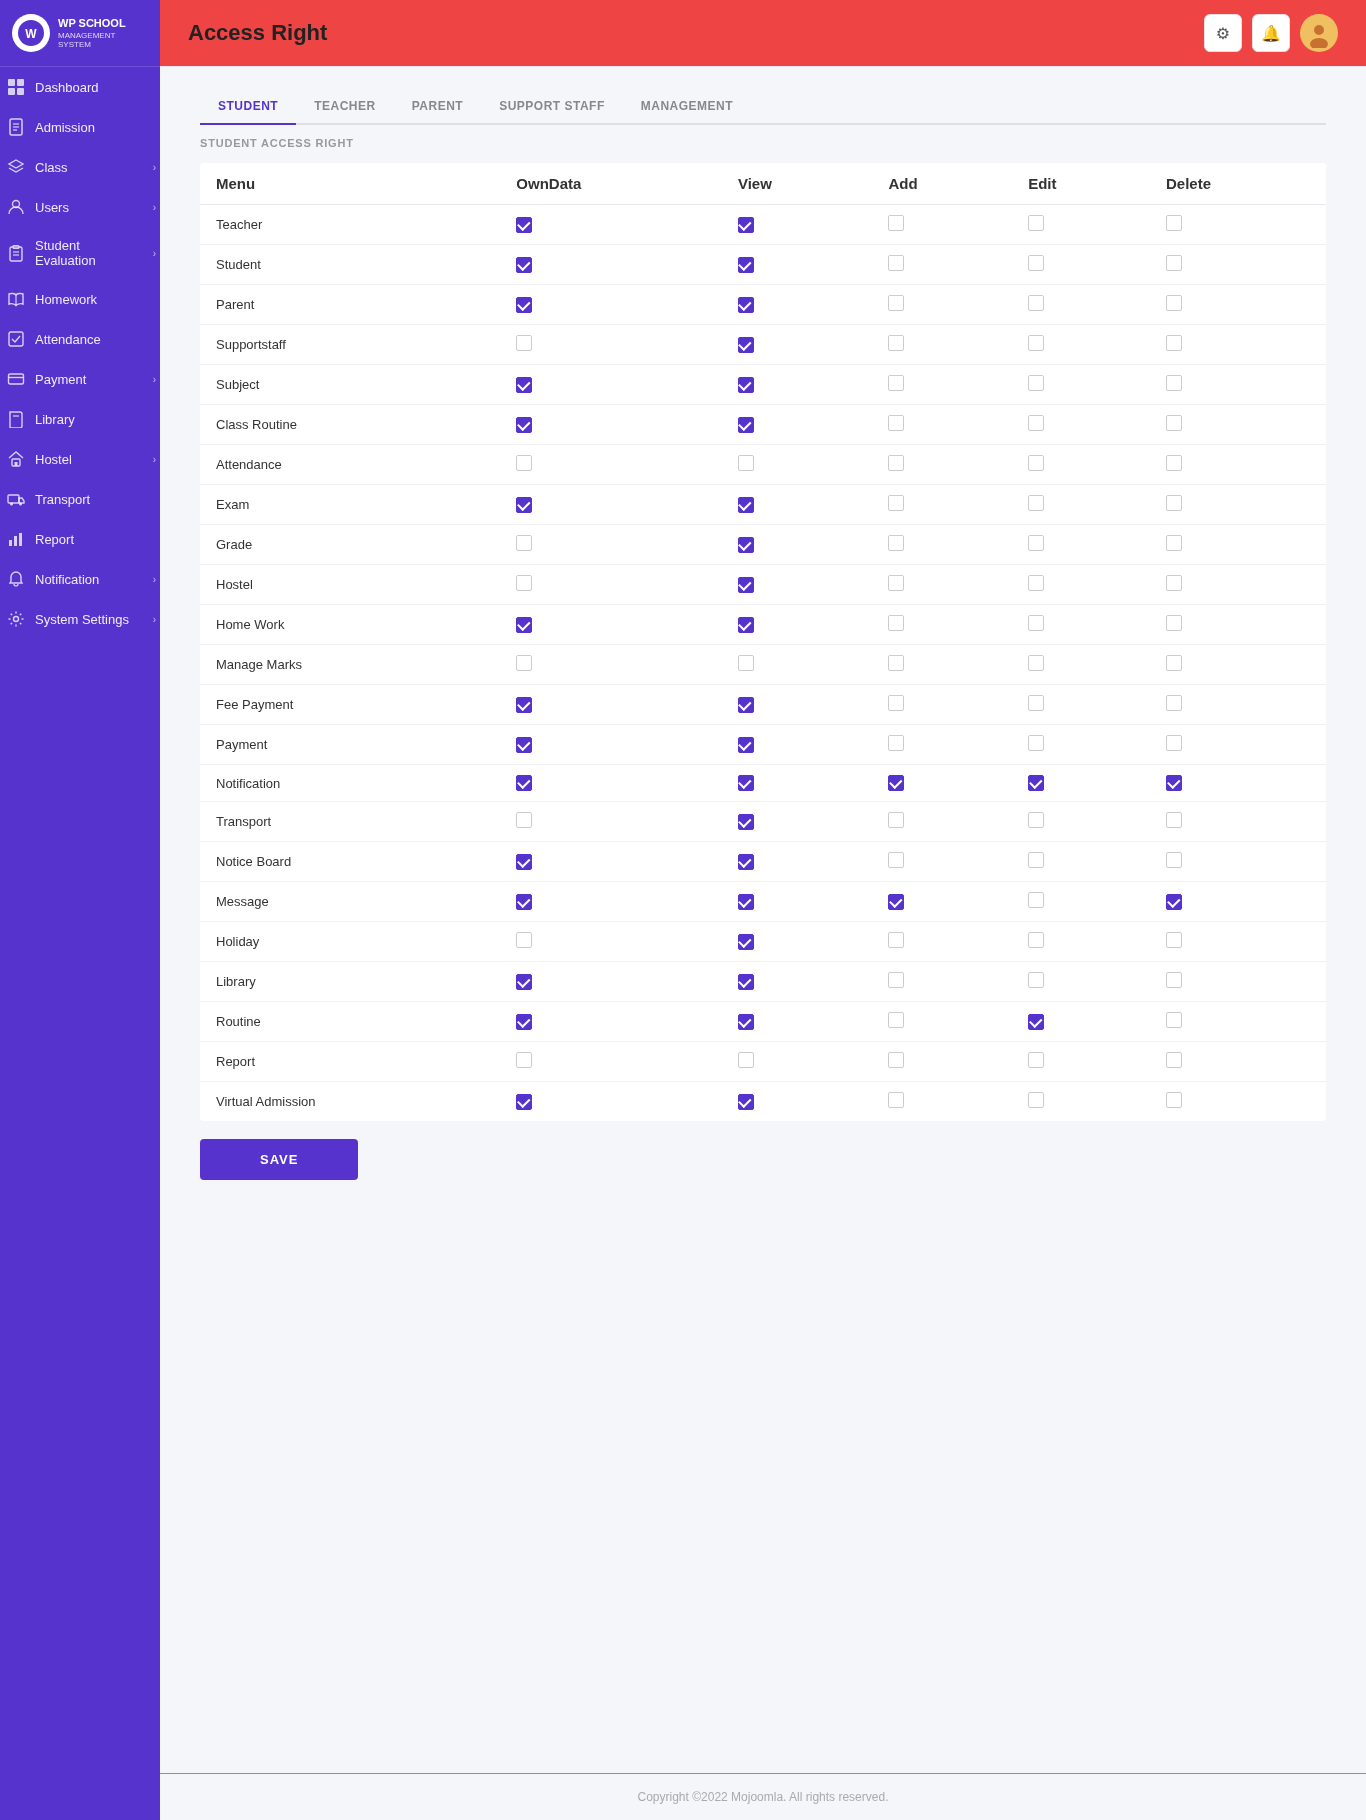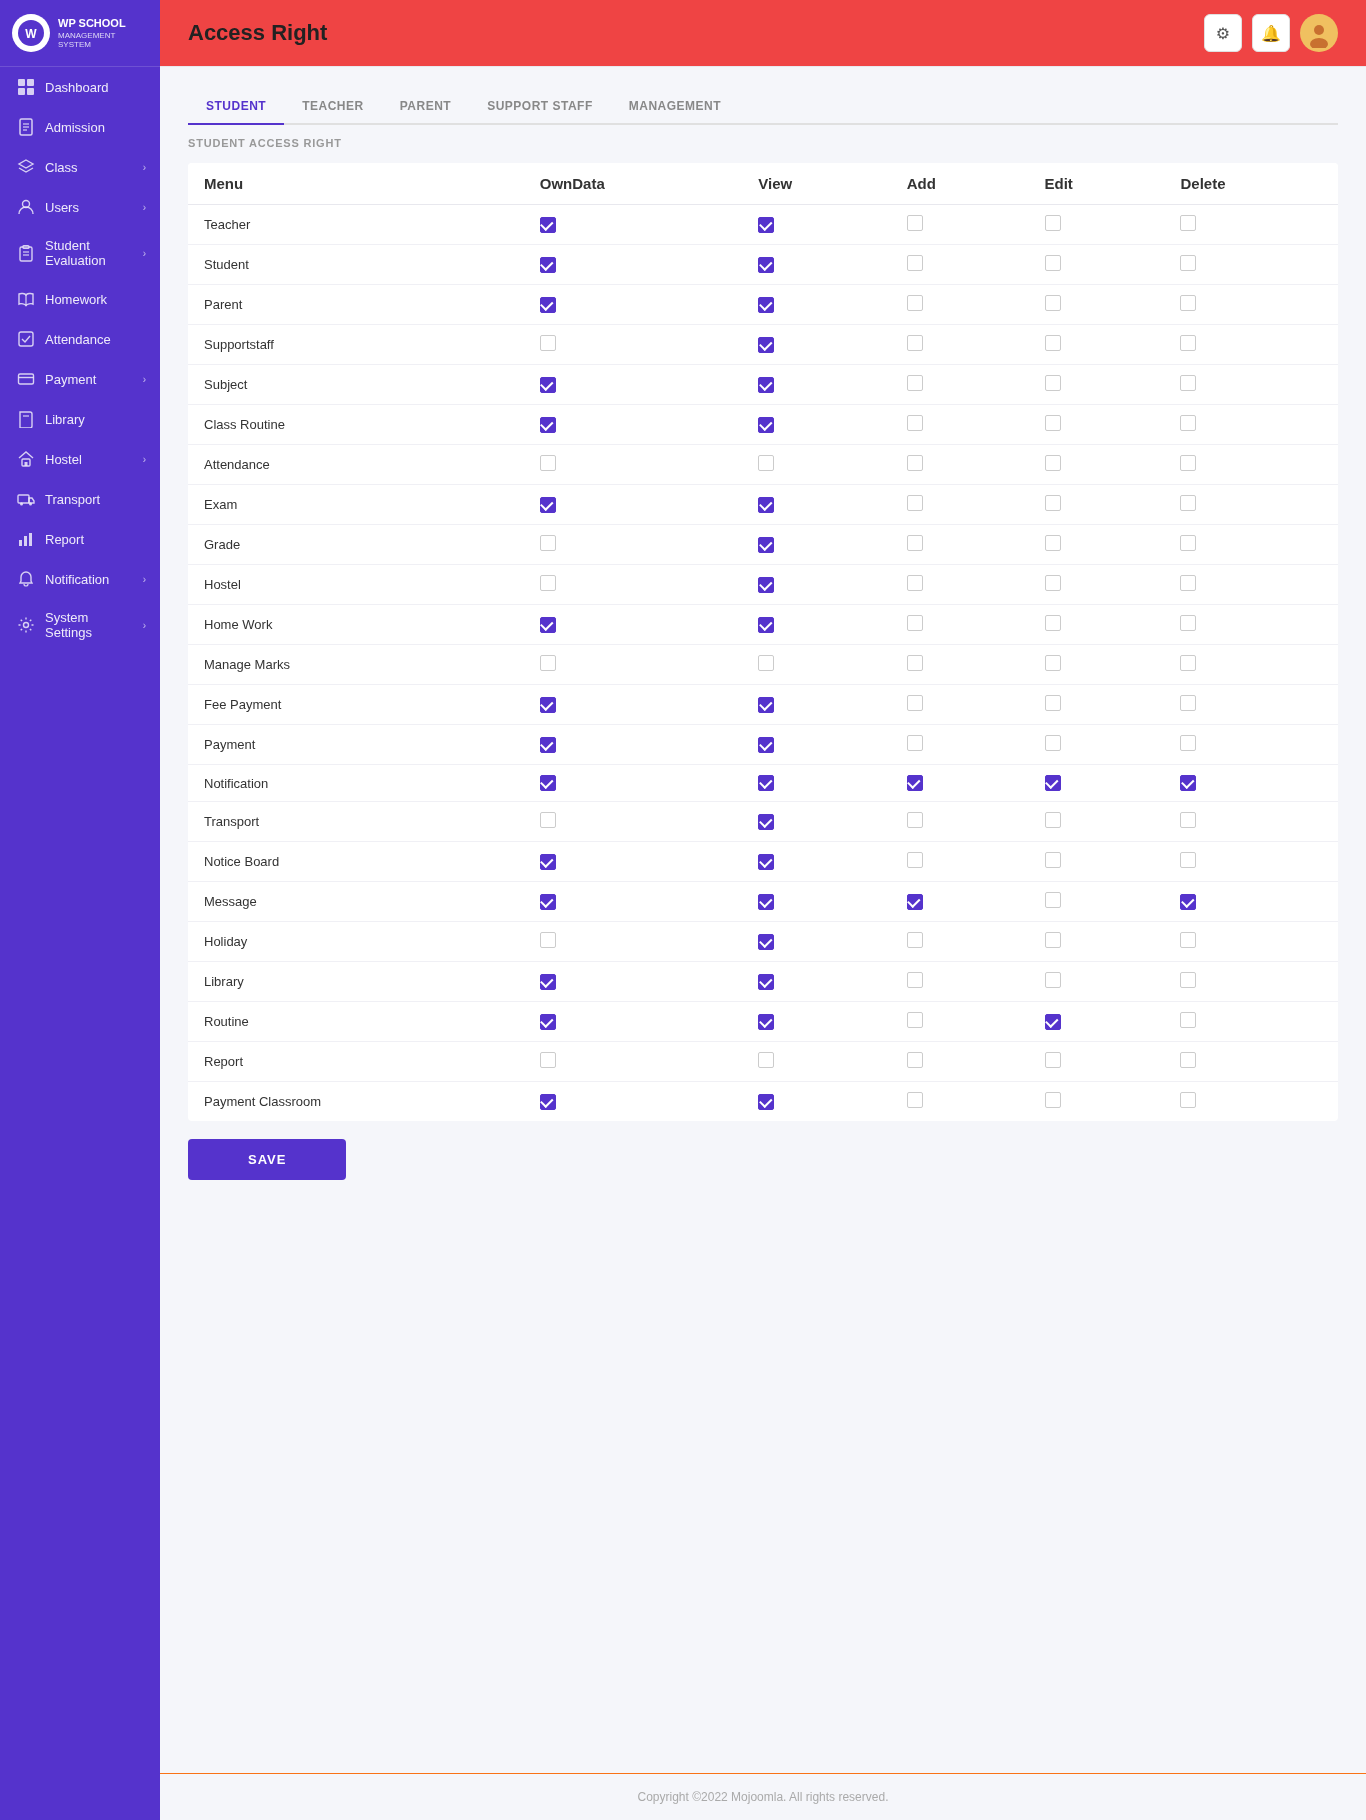--- a/index.html
+++ b/index.html
@@ -29,21 +29,21 @@
       display: flex; align-items: center; justify-content: center;
       flex-shrink: 0;
     }
     .logo-circle svg { width: 28px; height: 28px; }
     .logo-text { font-size: 11px; font-weight: 700; line-height: 1.2; text-transform: uppercase; }
     .logo-sub { font-size: 8px; font-weight: 400; opacity: 0.8; }
 
     .nav-item {
       display: flex;
       align-items: center;
-      padding: 11px 14px;
+      padding: 11px 4px;
       cursor: pointer;
       font-size: 13px;
       color: rgba(255,255,255,0.9);
       border-left: 3px solid transparent;
       gap: 10px;
       position: relative;
     }
     .nav-item .nav-icon { width: 18px; height: 18px; flex-shrink: 0; opacity: 0.9; }
     .nav-item .chevron { margin-left: auto; font-size: 10px; opacity: 0.7; }
     .nav-label { flex: 1; }
@@ -81,21 +81,21 @@
       border-radius: 50%;
       background: #f0c060;
       display: flex; align-items: center; justify-content: center;
       font-size: 20px;
       cursor: pointer;
       overflow: hidden;
     }
 
     #content {
       flex: 1;
-      padding: 22px 28px;
+      padding: 22px 40px;
     }
 
     
     .tabs {
       display: flex;
       gap: 0;
       border-bottom: 2px solid #e0e0e0;
       margin-bottom: 12px;
     }
     .tab {
@@ -546,21 +546,21 @@
           </tr>
           <tr>
             <td>Report</td>
             <td><div class="cb"></div></td>
             <td><div class="cb"></div></td>
             <td><div class="cb"></div></td>
             <td><div class="cb"></div></td>
             <td><div class="cb"></div></td>
           </tr>
           <tr>
-            <td>Payment Classroom</td>
+            <td>Virtual Admission</td>
             <td><div class="cb checked"></div></td>
             <td><div class="cb checked"></div></td>
             <td><div class="cb"></div></td>
             <td><div class="cb"></div></td>
             <td><div class="cb"></div></td>
           </tr>
         </tbody>
     </table>
 
     <button class="save-btn">SAVE</button>

